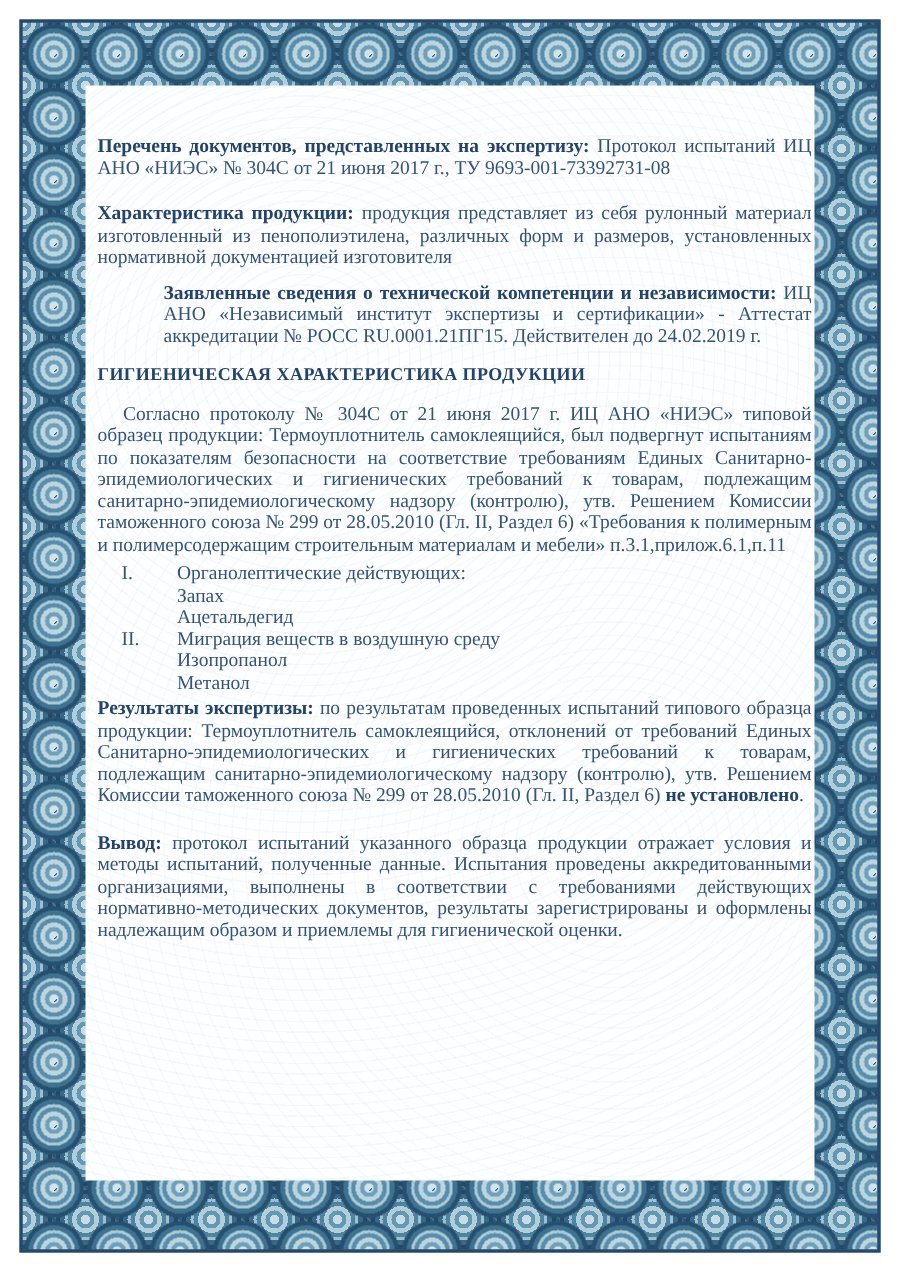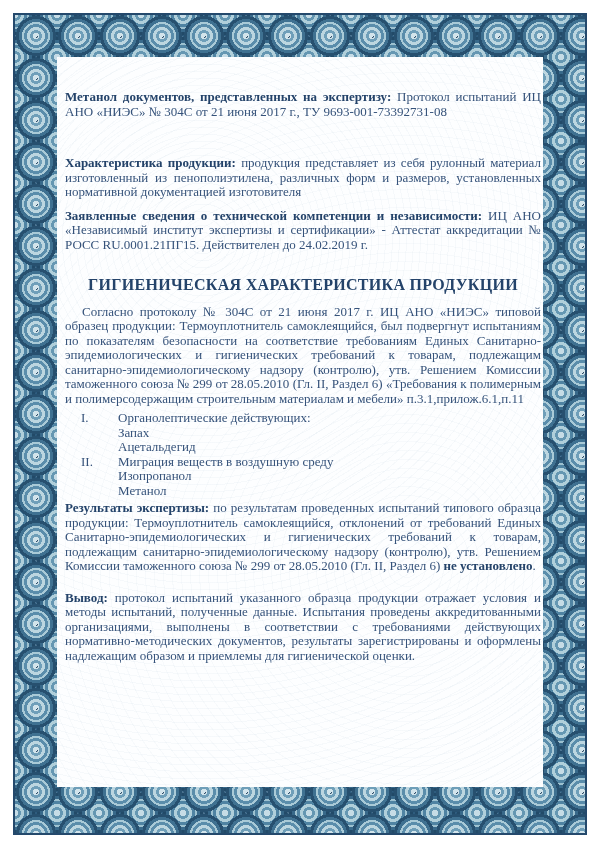--- a/index.html
+++ b/index.html
@@ -44,45 +44,45 @@
       repeating-radial-gradient(circle at 72% 70%, rgba(110,150,180,0.045) 0 1px, rgba(0,0,0,0) 1px 9px);
   }
   .text-area{
     position:absolute;left:8px;right:2px;top:33px;
     font-size:13px;line-height:14.5px;color:#35527a;
     text-align:justify;
   }
   p{margin:0;}
   b{color:#24436a;font-weight:bold;}
   .p-docs{margin-top:0;}
-  .p-product{margin-top:37px;}
-  .p-claims{margin-top:9px;}
+  .p-product{margin-top:16px;}
+  .p-claims{margin-top:9px;margin-left:44px;}
   .heading{
-    margin-top:26px;text-align:center;font-weight:bold;color:#24436a;
-    font-size:16px;letter-spacing:0.3px;
+    margin-top:11px;font-weight:bold;color:#24436a;
+    font-size:12px;letter-spacing:0.3px;
   }
   .p-protocol{margin-top:12px;text-indent:17px;}
   .list{margin-top:5px;}
   .list-row{display:flex;text-align:left;}
   .list-num{width:53px;box-sizing:border-box;padding-left:16px;flex:none;}
   .list-text{flex:1;}
   .p-results{margin-top:3px;}
   .p-conclusion{margin-top:17px;}
 </style>
 </head>
 <body>
 
 <div class="page">
 
   <div class="frame"></div>
 
   <div class="content">
     <div class="text-area">
 
-      <p class="p-docs"><b>Метанол документов, представленных на экспертизу:</b> <span>Протокол испытаний ИЦ АНО «НИЭС» № 304С от 21 июня 2017 г., ТУ 9693-001-73392731-08</span></p>
+      <p class="p-docs"><b>Перечень документов, представленных на экспертизу:</b> <span>Протокол испытаний ИЦ АНО «НИЭС» № 304С от 21 июня 2017 г., ТУ 9693-001-73392731-08</span></p>
 
       <p class="p-product"><b>Характеристика продукции:</b> <span>продукция представляет из себя рулонный материал изготовленный из пенополиэтилена, различных форм и размеров, установленных нормативной документацией изготовителя</span></p>
 
       <p class="p-claims"><b>Заявленные сведения о технической компетенции и независимости:</b> <span>ИЦ АНО «Независимый институт экспертизы и сертификации» - Аттестат аккредитации № РОСС RU.0001.21ПГ15. Действителен до 24.02.2019 г.</span></p>
 
       <p class="heading">ГИГИЕНИЧЕСКАЯ ХАРАКТЕРИСТИКА ПРОДУКЦИИ</p>
 
       <p class="p-protocol">Согласно протоколу № 304С от 21 июня 2017 г. ИЦ АНО «НИЭС» типовой образец продукции: Термоуплотнитель самоклеящийся, был подвергнут испытаниям по показателям безопасности на соответствие требованиям Единых Санитарно-эпидемиологических и гигиенических требований к товарам, подлежащим санитарно-эпидемиологическому надзору (контролю), утв. Решением Комиссии таможенного союза № 299 от 28.05.2010 (Гл. II, Раздел 6) «Требования к полимерным и полимерсодержащим строительным материалам и мебели» п.3.1,прилож.6.1,п.11</p>
 
       <div class="list">

